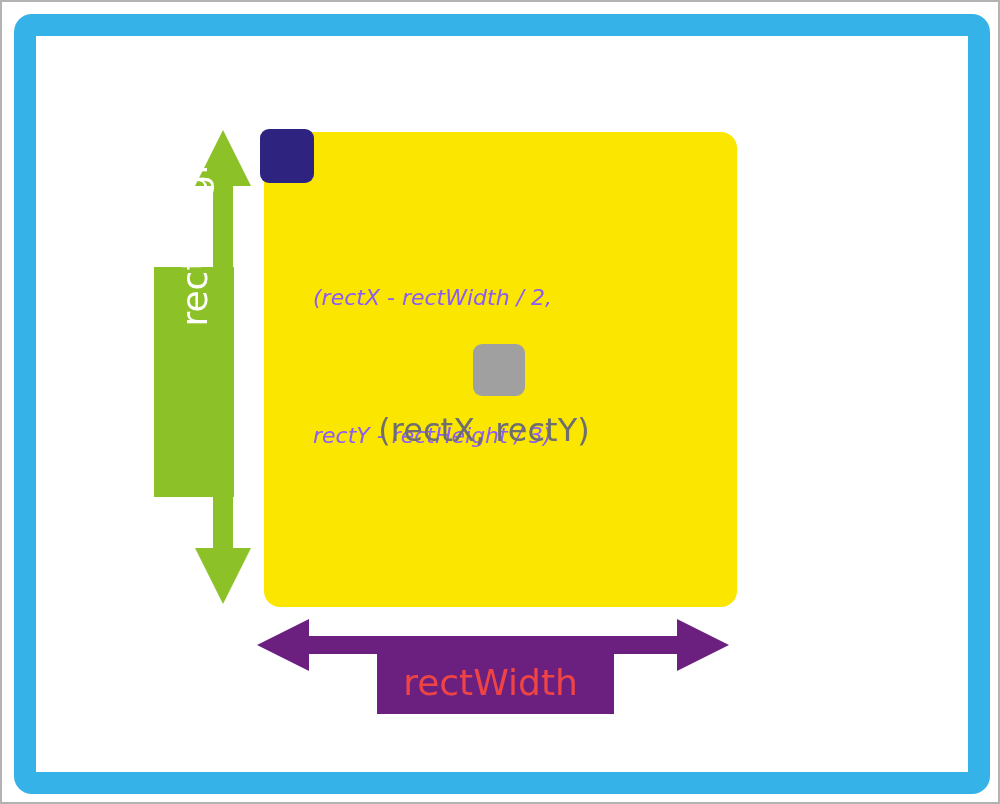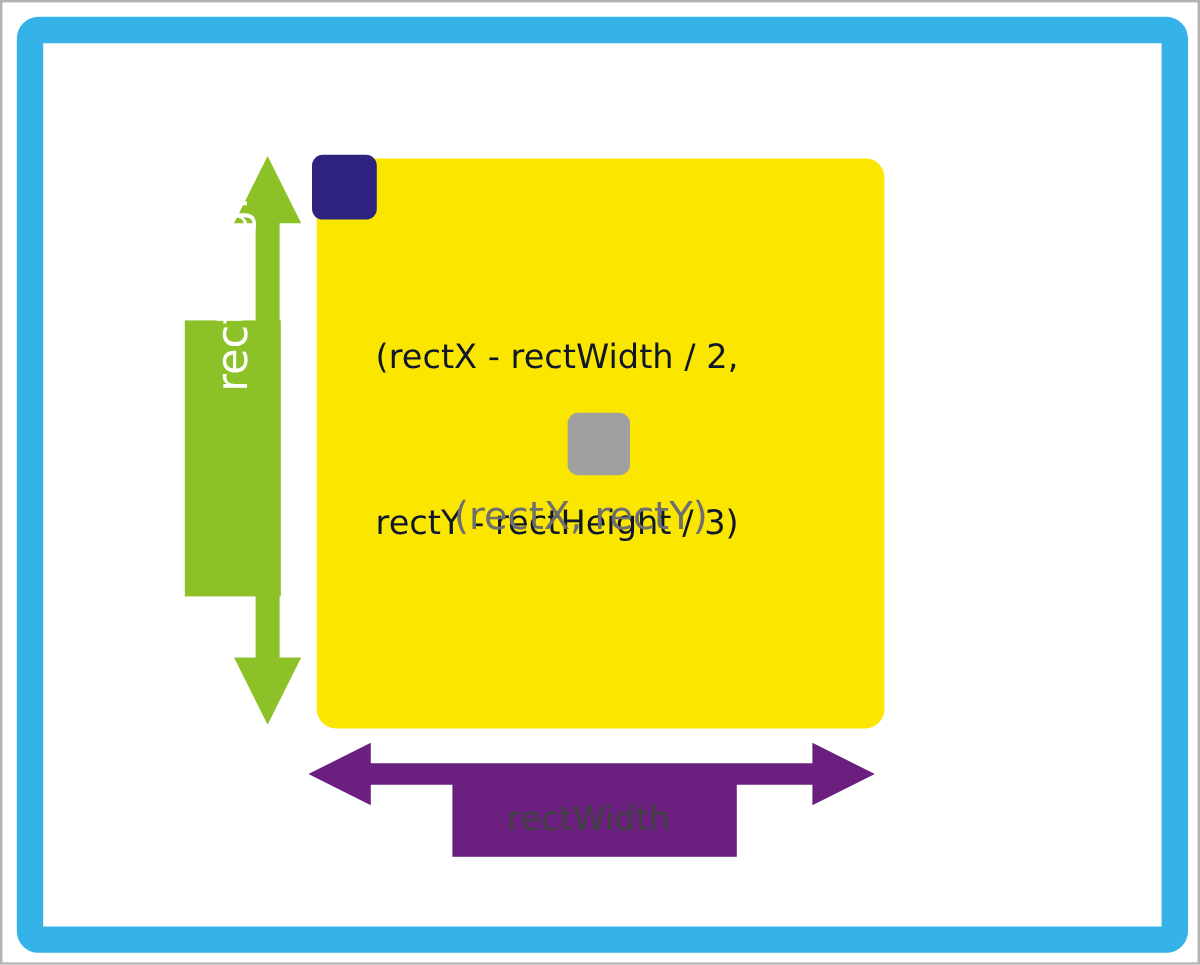--- a/index.html
+++ b/index.html
@@ -61,24 +61,25 @@
     height: 52px;
     background: #a0a0a0;
     border-radius: 9px;
   }
   
   .corner-label {
     position: absolute;
     left: 311px;
     top: 181px;
     width: 420px;
-    color: #0f172a;
-    font-size: 28px;
+    color: #8b5cf6;
+    font-size: 22px;
     line-height: 46px;
     white-space: pre;
+    font-style: italic;
   }
   
   .center-label {
     position: absolute;
     left: 357px;
     top: 408px;
     width: 250px;
     text-align: center;
     color: #6e6e6e;
     font-size: 32px;
@@ -136,22 +137,22 @@
   }
   .w-label-text {
     position: absolute;
     left: 375px;
     top: 648px;
     width: 227px;
     height: 64px;
     display: flex;
     align-items: center;
     justify-content: center;
-    color: #404040;
-    font-size: 28px;
+    color: #ef4444;
+    font-size: 36px;
     white-space: pre;
   }
 </style>
 </head>
 <body>
 
 <div id="canvas">
 
   <div class="blue-frame"></div>
 

